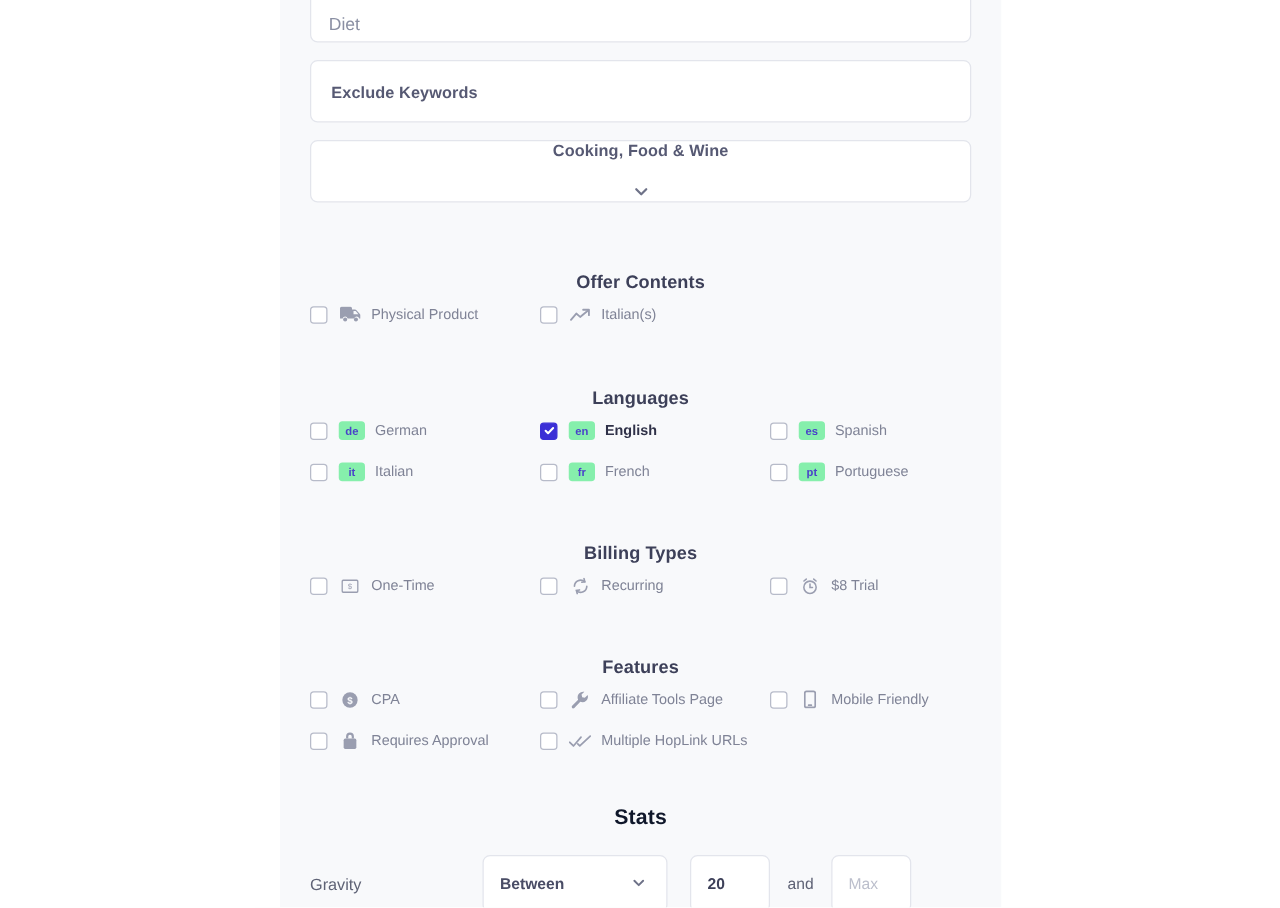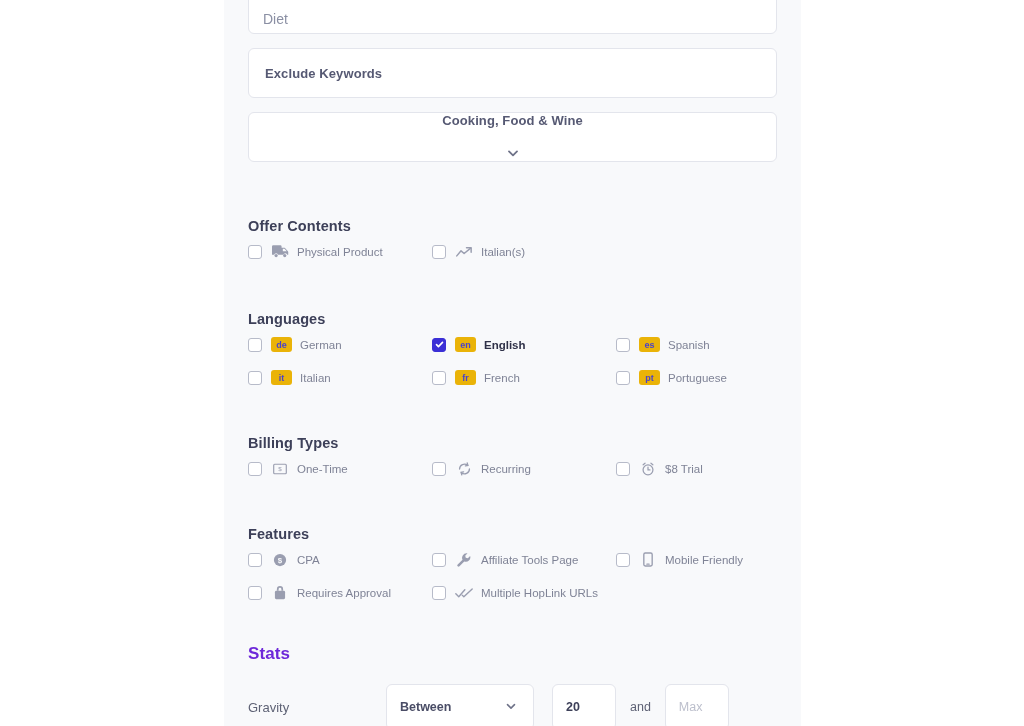--- a/index.html
+++ b/index.html
@@ -67,24 +67,25 @@
   }
 
   
   .section { margin-top: 0; }
   .section-title {
     font-size: 14.5px;
     font-weight: bold;
     color: #3D4059;
     letter-spacing: .1px;
     margin: 0 0 8px 0;
+    text-align: center;
   }
   .section-title.big {
     font-size: 17px;
-    color: #6d28d9;
+    color: #0f172a;
   }
   .check-grid {
     display: grid;
     grid-template-columns: 184px 184px 184px;
     row-gap: 28px;
   }
   .check-item {
     display: flex;
     align-items: center;
     height: 19px;
@@ -118,21 +119,21 @@
     align-items: center;
     justify-content: center;
     flex: 0 0 auto;
   }
   .item-icon svg { display: block; }
   .lang-badge {
     margin-left: 9px;
     min-width: 21px;
     height: 15px;
     border-radius: 3px;
-    background: #eab308;
+    background: #86efac;
     color: #4A43C9;
     font-size: 9px;
     font-weight: bold;
     display: flex;
     align-items: center;
     justify-content: center;
     padding: 4px 4px;
     flex: 0 0 auto;
   }
   .item-label {

